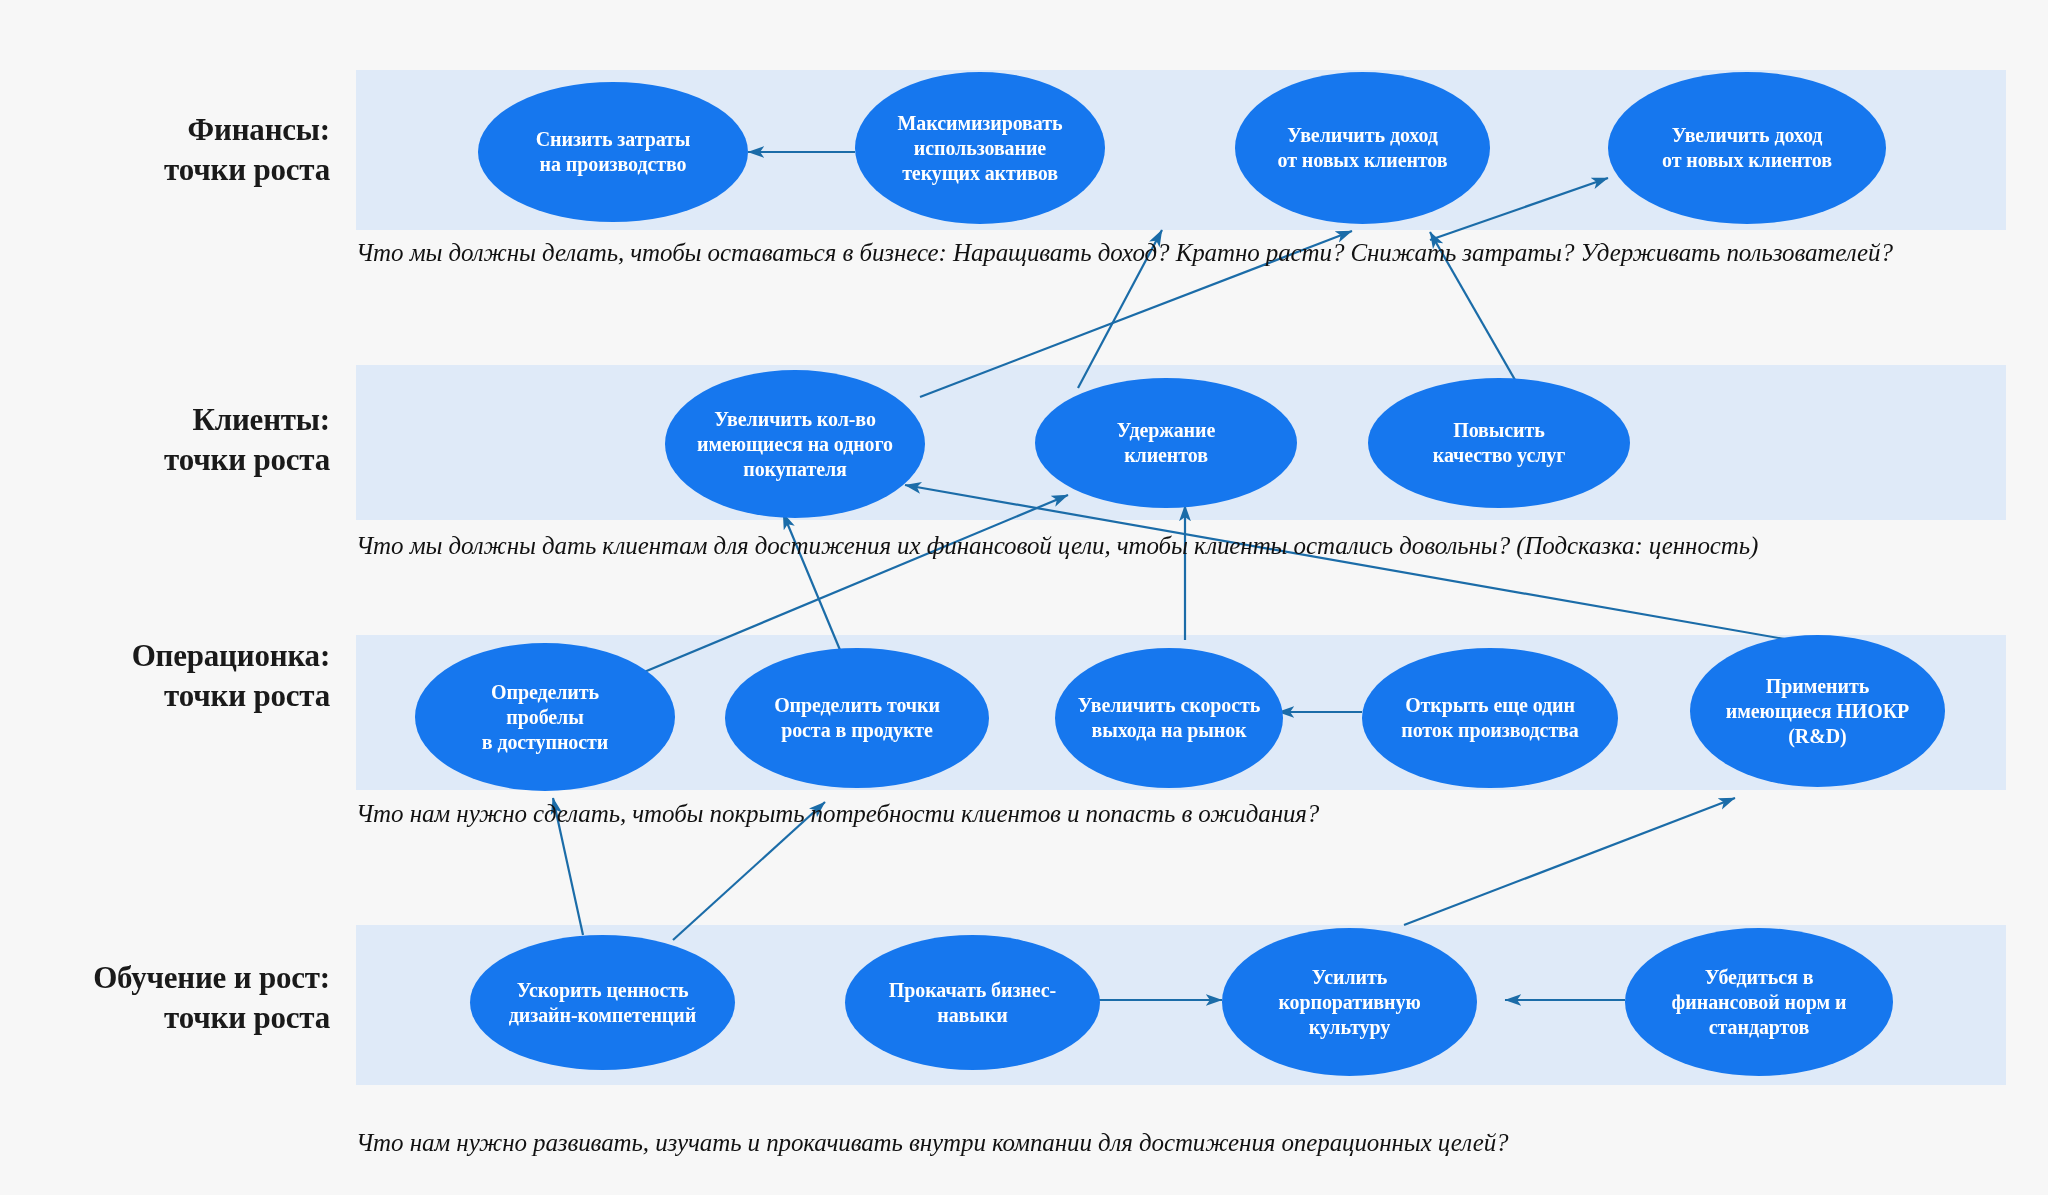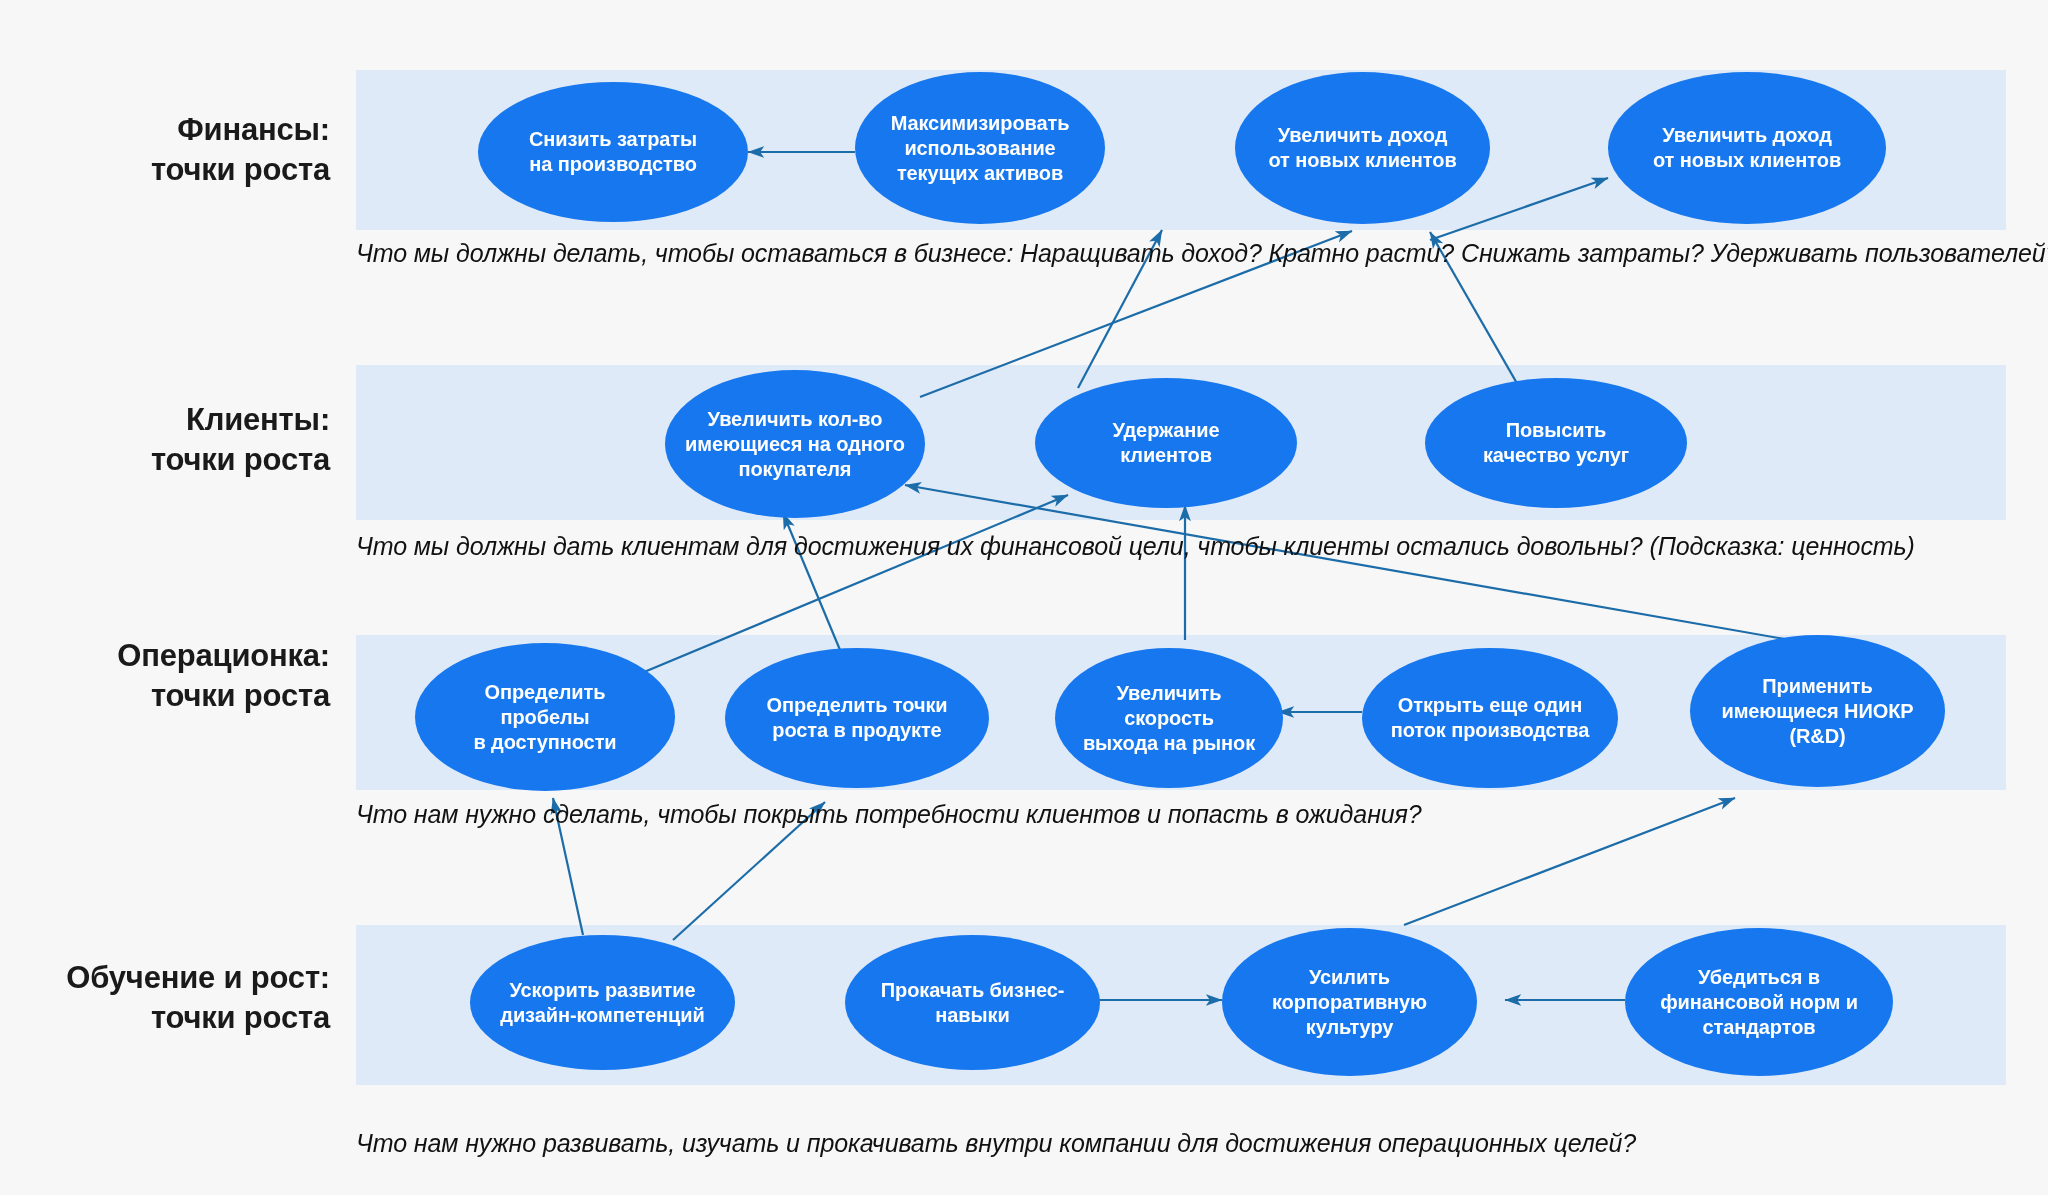--- a/index.html
+++ b/index.html
@@ -3,21 +3,21 @@
 <meta charset="utf-8">
 <style>
   html,body{margin:0;padding:0;}
   body{
     width:2048px;height:1195px;
     background:#f7f7f7;
     font-family:"Liberation Sans","DejaVu Sans",sans-serif;
     overflow:hidden;
     position:relative;
   }
-  #stage{position:absolute;inset:0;}
+  #stage{position:absolute;inset:0;font-family:Liberation Serif, serif;}
 
   
   .band{
     position:absolute;
     background:#dfeaf8;
   }
   .band.b1{left:356px;top:70px;width:1650px;height:160px;}
   .band.b2{left:356px;top:365px;width:1650px;height:155px;}
   .band.b3{left:356px;top:635px;width:1650px;height:155px;}
   .band.b4{left:356px;top:925px;width:1650px;height:160px;}
@@ -180,21 +180,21 @@
         <span>имеющиеся на одного</span>
         <span>покупателя</span>
       </div>
     </div>
   <div class="node" style="left:1035px;top:378px;width:262px;height:130px;justify-content:center;">
       <div>
         <span>Удержание</span>
         <span>клиентов</span>
       </div>
     </div>
-  <div class="node" style="left:1425px;top:378px;width:262px;height:130px;">
+  <div class="node" style="left:1368px;top:378px;width:262px;height:130px;">
       <div>
         <span>Повысить</span>
         <span>качество услуг</span>
       </div>
     </div>
 
   <div class="node" style="left:415px;top:643px;width:260px;height:148px;">
       <div>
         <span>Определить</span>
         <span>пробелы</span>
@@ -222,21 +222,21 @@
   <div class="node" style="left:1690px;top:635px;width:255px;height:152px;">
       <div>
         <span>Применить</span>
         <span>имеющиеся НИОКР</span>
         <span>(R&amp;D)</span>
       </div>
     </div>
 
   <div class="node" style="left:470px;top:935px;width:265px;height:135px;">
       <div>
-        <span>Ускорить развитие</span>
+        <span>Ускорить ценность</span>
         <span>дизайн-компетенций</span>
       </div>
     </div>
   <div class="node" style="left:845px;top:935px;width:255px;height:135px;">
       <div>
         <span>Прокачать бизнес-</span>
         <span>навыки</span>
       </div>
     </div>
   <div class="node" style="left:1222px;top:928px;width:255px;height:148px;">

